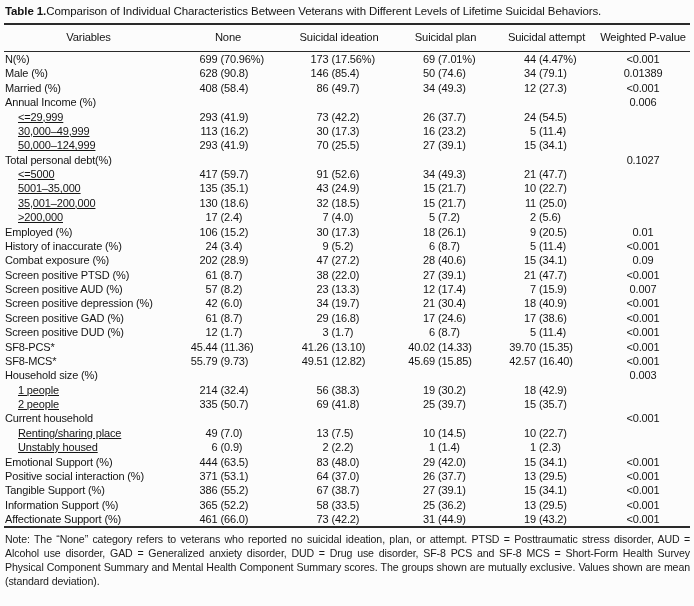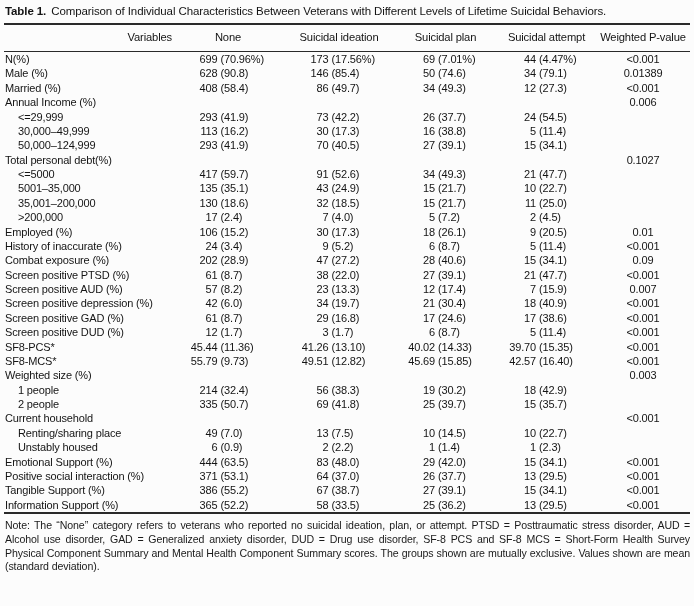--- a/index.html
+++ b/index.html
@@ -10,48 +10,48 @@
     color:#141414;
     -webkit-font-smoothing:antialiased;
   }
   .page{padding:3px 4px 0 4px;}
   .caption{
     font-size:11.5px;
     letter-spacing:-0.1px;
     padding:2px 0 5px 1px;
     line-height:13px;
   }
-  .caption .bold{font-weight:bold;margin-right:5px;}
+  .caption .bold{font-weight:bold;}
   table{
     width:686px;
     border-collapse:collapse;
     table-layout:fixed;
     border-top:2px solid #2a2a2a;
     border-bottom:2px solid #2a2a2a;
   }
   th{
     font-size:11.2px;
     font-weight:normal;
     letter-spacing:-0.15px;
     padding:6px 0 8px 0;
     border-bottom:1px solid #2a2a2a;
     white-space:nowrap;
     text-align:center;
   }
-  th.lab{text-align:right;padding-left:1px;margin-left:33px;}
+  th.lab{text-align:center;padding-left:1px;margin-left:33px;}
   td{
     font-size:11px;
     letter-spacing:-0.15px;
     line-height:14.37px;
     padding:0;
     white-space:nowrap;
     vertical-align:top;
   }
   td.lab{text-align:left;padding-left:1px;}
-  td.lab.ind{padding-left:14px;}
+  td.lab.ind{padding-left:14px;text-decoration:underline;}
   td.val{text-align:center;}
   td.pv{text-align:center;}
   .cnt{display:inline-block;width:37px;text-align:right;}
   .par{display:inline-block;width:55px;text-align:left;padding-left:3px;}
   .note{
     font-size:10.6px;
     letter-spacing:-0.1px;
     line-height:13.8px;
     margin:0;
     padding:5px 0 0 1px;
@@ -124,28 +124,28 @@
           <td class="val"><span class="cnt">293</span><span class="par">(41.9)</span></td>
           <td class="val"><span class="cnt">73</span><span class="par">(42.2)</span></td>
           <td class="val"><span class="cnt">26</span><span class="par">(37.7)</span></td>
           <td class="val"><span class="cnt">24</span><span class="par">(54.5)</span></td>
           <td class="pv"></td>
         </tr>
         <tr>
           <td class="lab ind">30,000–49,999</td>
           <td class="val"><span class="cnt">113</span><span class="par">(16.2)</span></td>
           <td class="val"><span class="cnt">30</span><span class="par">(17.3)</span></td>
-          <td class="val"><span class="cnt">16</span><span class="par">(38.8)</span></td>
+          <td class="val"><span class="cnt">16</span><span class="par">(23.2)</span></td>
           <td class="val"><span class="cnt">5</span><span class="par">(11.4)</span></td>
           <td class="pv"></td>
         </tr>
         <tr>
           <td class="lab ind">50,000–124,999</td>
           <td class="val"><span class="cnt">293</span><span class="par">(41.9)</span></td>
-          <td class="val"><span class="cnt">70</span><span class="par">(40.5)</span></td>
+          <td class="val"><span class="cnt">70</span><span class="par">(25.5)</span></td>
           <td class="val"><span class="cnt">27</span><span class="par">(39.1)</span></td>
           <td class="val"><span class="cnt">15</span><span class="par">(34.1)</span></td>
           <td class="pv"></td>
         </tr>
         <tr>
           <td class="lab">Total personal debt(%)</td>
           <td class="val"></td>
           <td class="val"></td>
           <td class="val"></td>
           <td class="val"></td>
@@ -173,21 +173,21 @@
           <td class="val"><span class="cnt">32</span><span class="par">(18.5)</span></td>
           <td class="val"><span class="cnt">15</span><span class="par">(21.7)</span></td>
           <td class="val"><span class="cnt">11</span><span class="par">(25.0)</span></td>
           <td class="pv"></td>
         </tr>
         <tr>
           <td class="lab ind">&gt;200,000</td>
           <td class="val"><span class="cnt">17</span><span class="par">(2.4)</span></td>
           <td class="val"><span class="cnt">7</span><span class="par">(4.0)</span></td>
           <td class="val"><span class="cnt">5</span><span class="par">(7.2)</span></td>
-          <td class="val"><span class="cnt">2</span><span class="par">(4.5)</span></td>
+          <td class="val"><span class="cnt">2</span><span class="par">(5.6)</span></td>
           <td class="pv"></td>
         </tr>
         <tr>
           <td class="lab">Employed (%)</td>
           <td class="val"><span class="cnt">106</span><span class="par">(15.2)</span></td>
           <td class="val"><span class="cnt">30</span><span class="par">(17.3)</span></td>
           <td class="val"><span class="cnt">18</span><span class="par">(26.1)</span></td>
           <td class="val"><span class="cnt">9</span><span class="par">(20.5)</span></td>
           <td class="pv">0.01</td>
         </tr>
@@ -257,21 +257,21 @@
         </tr>
         <tr>
           <td class="lab">SF8-MCS*</td>
           <td class="val"><span class="cnt">55.79</span><span class="par">(9.73)</span></td>
           <td class="val"><span class="cnt">49.51</span><span class="par">(12.82)</span></td>
           <td class="val"><span class="cnt">45.69</span><span class="par">(15.85)</span></td>
           <td class="val"><span class="cnt">42.57</span><span class="par">(16.40)</span></td>
           <td class="pv">&lt;0.001</td>
         </tr>
         <tr>
-          <td class="lab">Weighted size (%)</td>
+          <td class="lab">Household size (%)</td>
           <td class="val"></td>
           <td class="val"></td>
           <td class="val"></td>
           <td class="val"></td>
           <td class="pv">0.003</td>
         </tr>
         <tr>
           <td class="lab ind">1 people</td>
           <td class="val"><span class="cnt">214</span><span class="par">(32.4)</span></td>
           <td class="val"><span class="cnt">56</span><span class="par">(38.3)</span></td>
@@ -334,19 +334,27 @@
           <td class="val"><span class="cnt">27</span><span class="par">(39.1)</span></td>
           <td class="val"><span class="cnt">15</span><span class="par">(34.1)</span></td>
           <td class="pv">&lt;0.001</td>
         </tr>
         <tr>
           <td class="lab">Information Support (%)</td>
           <td class="val"><span class="cnt">365</span><span class="par">(52.2)</span></td>
           <td class="val"><span class="cnt">58</span><span class="par">(33.5)</span></td>
           <td class="val"><span class="cnt">25</span><span class="par">(36.2)</span></td>
           <td class="val"><span class="cnt">13</span><span class="par">(29.5)</span></td>
+          <td class="pv">&lt;0.001</td>
+        </tr>
+        <tr>
+          <td class="lab">Affectionate Support (%)</td>
+          <td class="val"><span class="cnt">461</span><span class="par">(66.0)</span></td>
+          <td class="val"><span class="cnt">73</span><span class="par">(42.2)</span></td>
+          <td class="val"><span class="cnt">31</span><span class="par">(44.9)</span></td>
+          <td class="val"><span class="cnt">19</span><span class="par">(43.2)</span></td>
           <td class="pv">&lt;0.001</td>
         </tr>
       </tbody>
   </table>
 
   <p class="note">Note: The “None” category refers to veterans who reported no suicidal ideation, plan, or attempt. PTSD = Posttraumatic stress disorder, AUD = Alcohol use disorder, GAD = Generalized anxiety disorder, DUD = Drug use disorder, SF-8 PCS and SF-8 MCS = Short-Form Health Survey Physical Component Summary and Mental Health Component Summary scores. The groups shown are mutually exclusive. Values shown are mean (standard deviation).</p>
 </div>
 
 </body></html>

